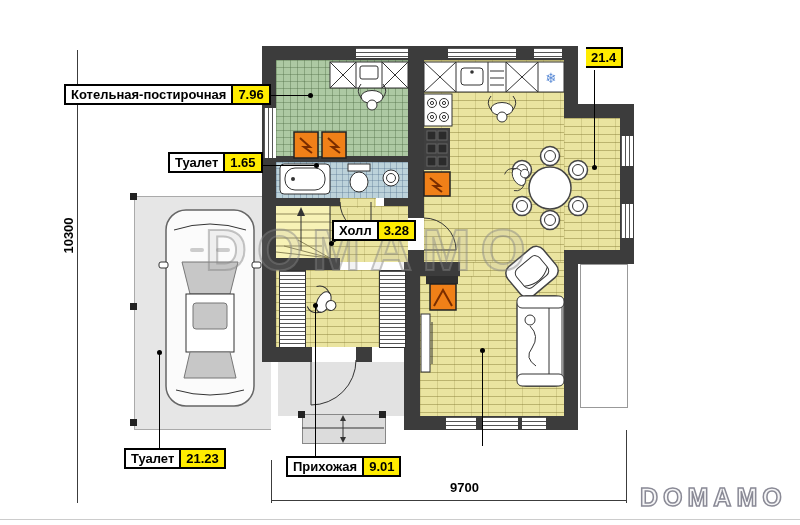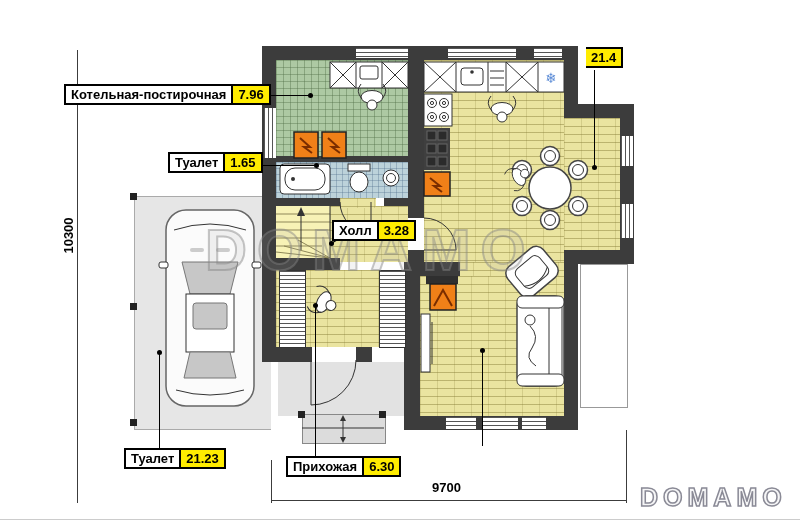--- a/index.html
+++ b/index.html
@@ -282,21 +282,21 @@
   <div class="lead" style="left:315px;top:305px;width:1px;height:153px"></div>
   <div class="dot" style="left:313px;top:303px"></div>
   <div class="lead" style="left:482px;top:350px;width:1px;height:96px"></div>
   <div class="dot" style="left:480px;top:348px"></div>
 
   <div class="dim" style="left:77px;top:50px;width:1px;height:453px"></div>
   <div class="dim-text" style="left:38px;top:228px;width:60px;text-align:center;transform:rotate(-90deg)">10300</div>
   <div class="dim" style="left:271px;top:500px;width:356px;height:1px"></div>
   <div class="dim" style="left:271px;top:460px;width:1px;height:43px"></div>
   <div class="dim" style="left:626px;top:430px;width:1px;height:73px"></div>
-  <div class="dim-text" style="left:432px;top:480px">9700</div>
+  <div class="dim-text" style="left:450px;top:480px">9700</div>
 
   <div class="room-label" style="left:64px;top:84px">
     <span class="nm">Котельная-постирочная</span>
     <span class="ar">7.96</span>
   </div>
   <div class="room-label" style="left:168px;top:152px">
     <span class="nm">Туалет</span>
     <span class="ar">1.65</span>
   </div>
   <div class="room-label" style="left:586px;top:47px">
@@ -305,18 +305,18 @@
   <div class="room-label" style="left:332px;top:220px">
     <span class="nm">Холл</span>
     <span class="ar">3.28</span>
   </div>
   <div class="room-label" style="left:124px;top:448px">
     <span class="nm">Туалет</span>
     <span class="ar">21.23</span>
   </div>
   <div class="room-label" style="left:286px;top:456px">
     <span class="nm">Прихожая</span>
-    <span class="ar">6.30</span>
+    <span class="ar">9.01</span>
   </div>
 
   <div class="logo">DOMAMO</div>
   <div class="bottom-rule"></div>
 </div>
 
 </body></html>

